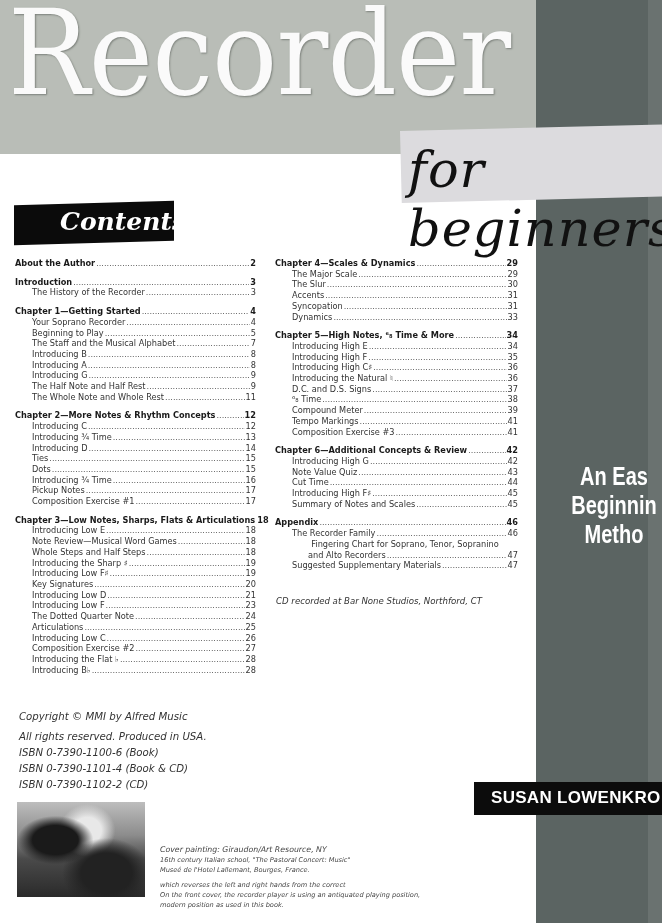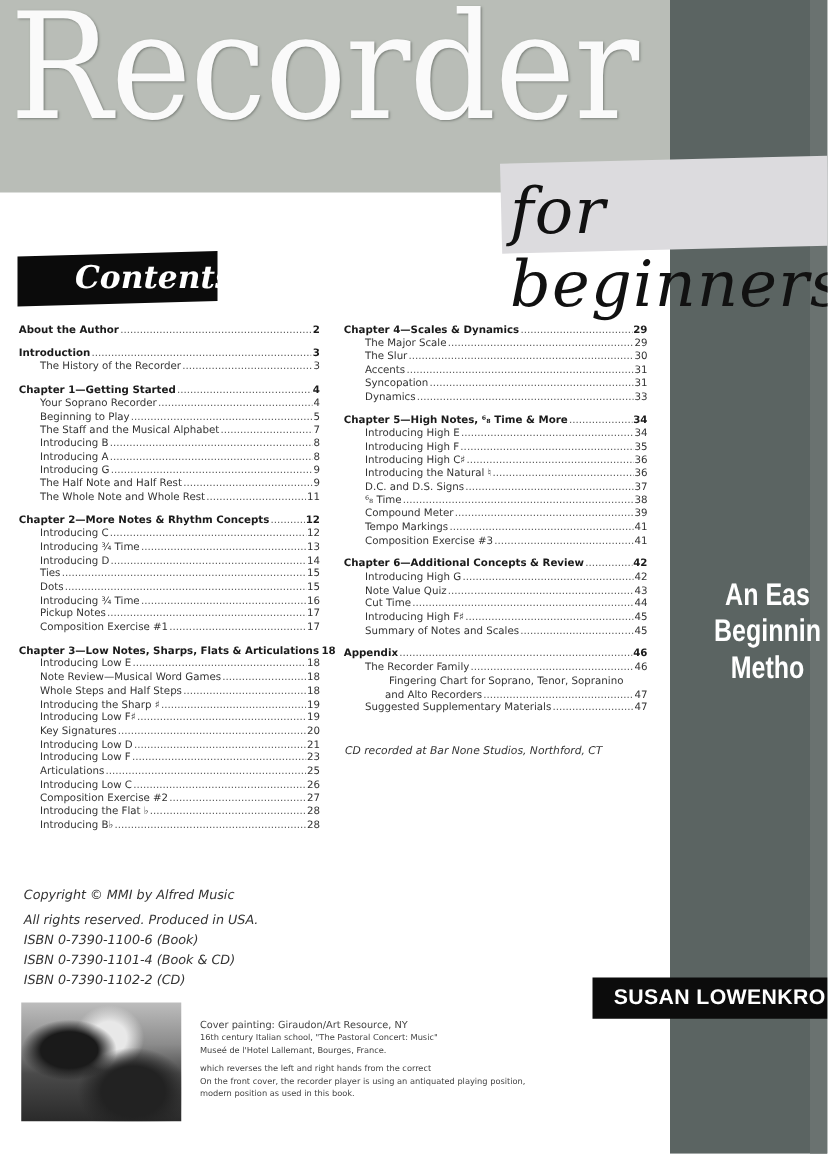--- a/index.html
+++ b/index.html
@@ -26,21 +26,21 @@
   .toc-row.plain { padding-left:17px;justify-content:center; }
   .group { margin-bottom:8px; }
   .cd-note { position:absolute; left:276px; top:596px; font-size:8.6px; font-style:italic; color:#333; }
   .copyright { position:absolute; left:19px; top:709px; font-size:10.2px; font-style:italic; color:#333; line-height:16px; }
   .copyright .first { margin-bottom:4px; }
   .painting { position:absolute; left:17px; top:802px; width:128px; height:95px; background:
       radial-gradient(ellipse at 30% 40%, #1a1a1a 0 18%, transparent 30%),
       radial-gradient(ellipse at 70% 75%, #222 0 20%, transparent 35%),
       radial-gradient(ellipse at 55% 30%, #e8e8e8 0 14%, transparent 28%),
       linear-gradient(180deg, #bdbdbd 0%, #8c8c8c 35%, #4a4a4a 60%, #2a2a2a 100%); }
-  .credits { position:absolute; left:160px; top:815px; color:#444; }
+  .credits { position:absolute; left:160px; top:845px; font-style:italic; color:#444; }
   .credits .c1 { font-size:7.8px; line-height:10px; }
   .credits .c2 { font-size:6.6px; line-height:10px; }
   .credits .gap { height:5px; }
   .tagline { position:absolute; left:562px; top:462px; width:130px; font-family:"Liberation Sans", sans-serif; font-weight:bold; font-size:25px; line-height:29px; color:#ffffff; text-align:center; transform:scaleX(0.8); transform-origin:left top; }
   .author-band { position:absolute; left:474px; top:782px; width:188px; height:33px; background:#0c0c0c; }
   .author { position:absolute; left:491px; top:788px; font-family:"Liberation Sans", sans-serif; font-weight:bold; font-size:17px; color:#ffffff; letter-spacing:0.3px; white-space:nowrap; }
 </style>
 </head>
 <body>
 
@@ -207,20 +207,25 @@
       </div>
       <div class="toc-row sub">
         <span class="lbl">Introducing Low D</span>
         <span class="dots"></span>
         <span class="pg">21</span>
       </div>
       <div class="toc-row sub">
         <span class="lbl">Introducing Low F</span>
         <span class="dots"></span>
         <span class="pg">23</span>
+      </div>
+      <div class="toc-row sub">
+        <span class="lbl">The Dotted Quarter Note</span>
+        <span class="dots"></span>
+        <span class="pg">24</span>
       </div>
       <div class="toc-row sub">
         <span class="lbl">Articulations</span>
         <span class="dots"></span>
         <span class="pg">25</span>
       </div>
       <div class="toc-row sub">
         <span class="lbl">Introducing Low C</span>
         <span class="dots"></span>
         <span class="pg">26</span>

